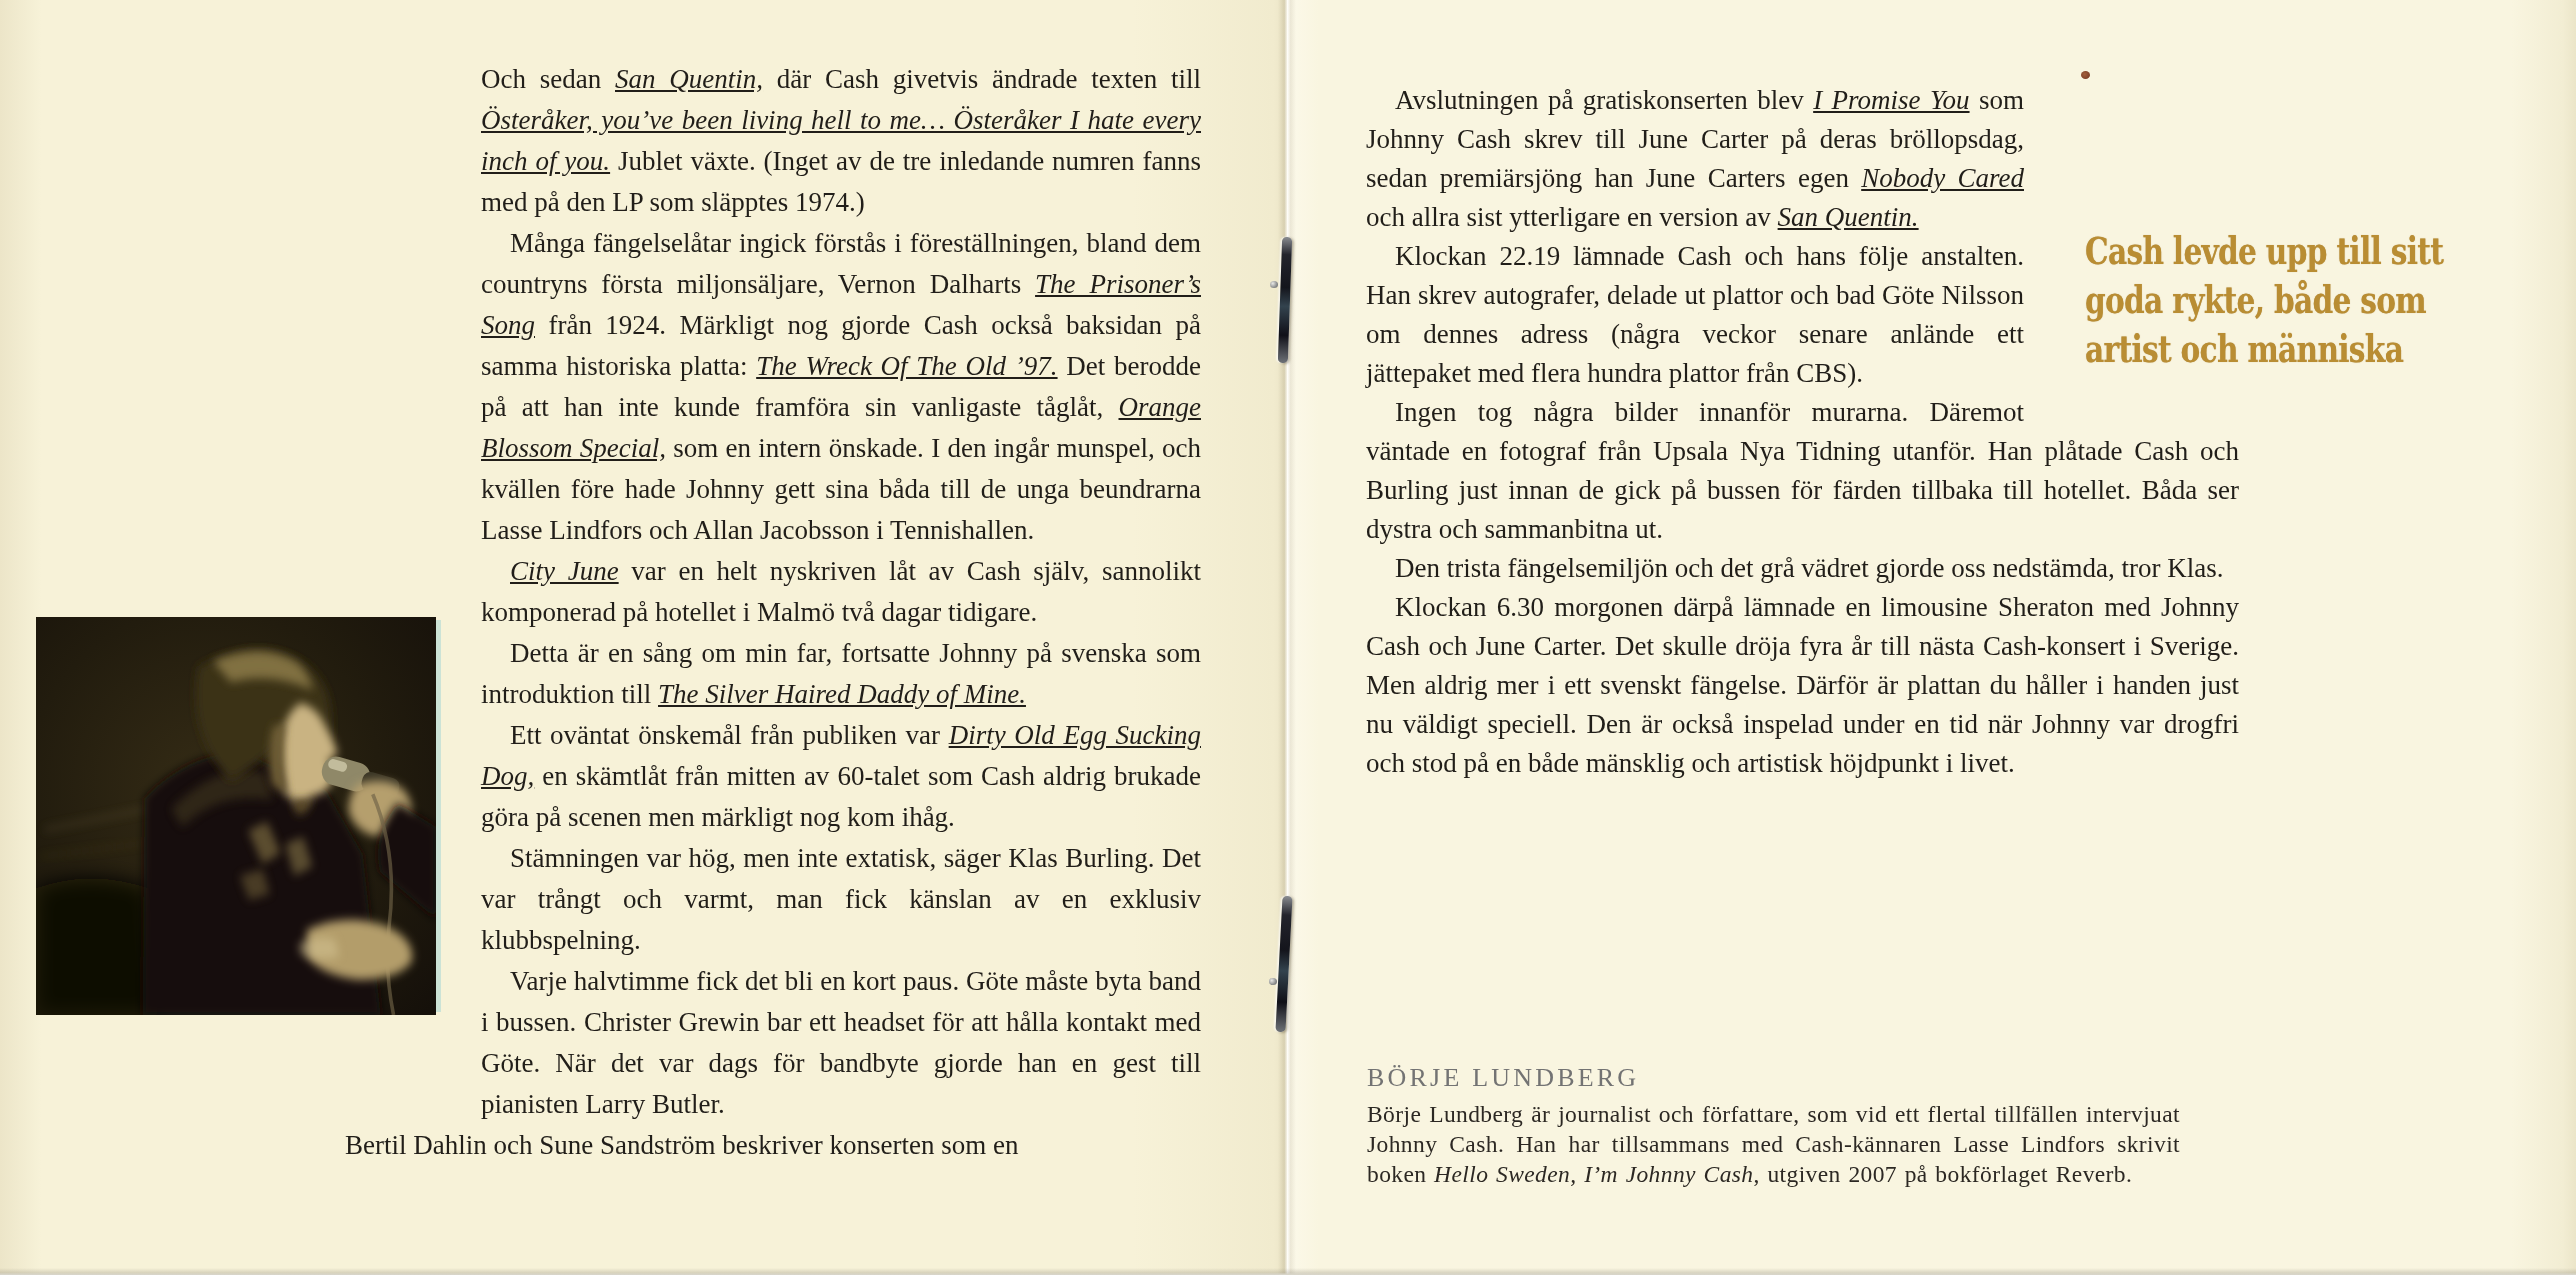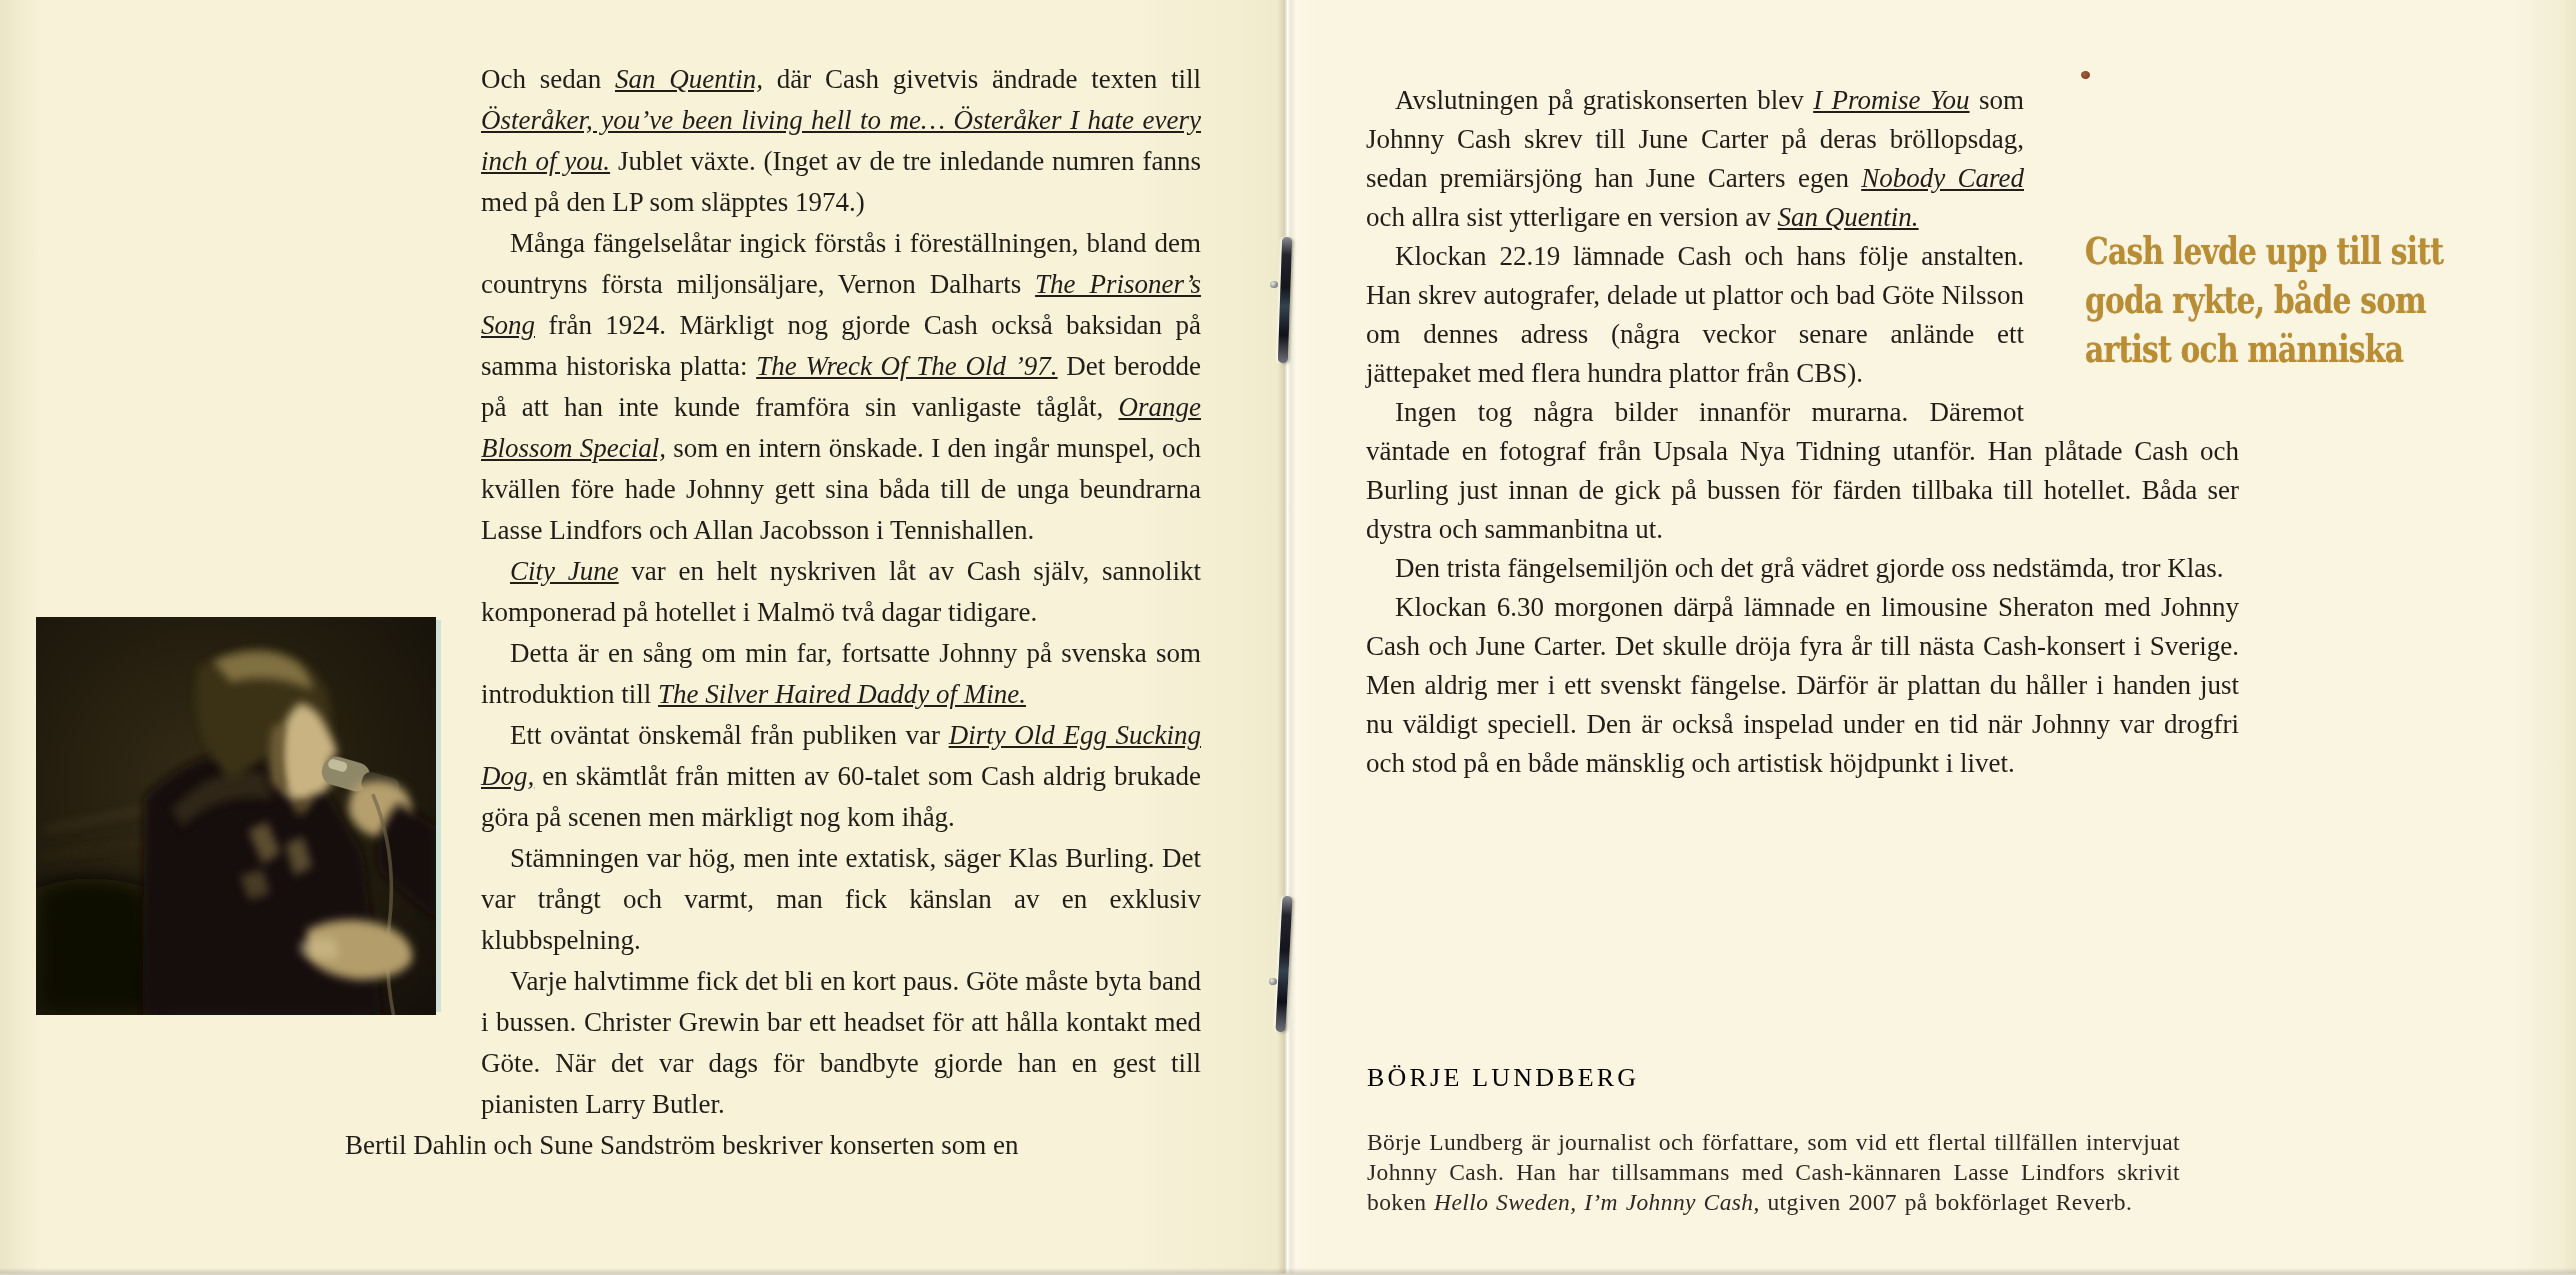--- a/index.html
+++ b/index.html
@@ -37,23 +37,23 @@
   .pull-quote{
     position:absolute;left:2085px;top:226px;width:651px;
     font-family:"DejaVu Serif",serif;font-weight:bold;
     font-size:38px;line-height:49px;letter-spacing:-0.9px;
     color:#b98d33;white-space:pre-line;
     transform:scaleX(.78);transform-origin:left top;
     text-shadow:0 0 0.9px rgba(150,110,40,.55);
   }
 
   
-  .byline{position:absolute;left:1367px;top:1063px;font-size:26px;letter-spacing:3.2px;color:#000000;}
+  .byline{position:absolute;left:1367px;top:1063px;font-size:26px;letter-spacing:3.2px;color:#737373;}
   .bio{position:absolute;left:1367px;top:1099px;width:813px;font-size:23.5px;line-height:30px;
-    text-align:justify;letter-spacing:0.4px;word-spacing:1.4px;color:#2c2823;margin-top:28px;}
+    text-align:justify;letter-spacing:0.4px;word-spacing:1.4px;color:#2c2823;}
   .bio em{font-style:italic;}
 
   
   .staple{position:absolute;width:10px;border-radius:4.5px;
     background:linear-gradient(180deg,#8a8d92 0%,#23242c 14%,#14151c 40%,#33434e 55%,#101018 78%,#6d7177 100%);
     box-shadow:-1.8px 0 1.8px rgba(255,255,255,.7),1.8px 0.9px 2.7px rgba(60,50,20,.35);}
   .staple-top{left:1280px;top:237px;height:126px;transform:rotate(2deg);}
   .staple-bottom{left:1279px;top:896px;height:136px;transform:rotate(3deg);}
   .staple-prong{position:absolute;width:8.1px;height:7.2px;border-radius:50%;
     background:radial-gradient(circle at 35% 35%,#e8e8e6,#8b8d8e 60%,#5c5e60);}

